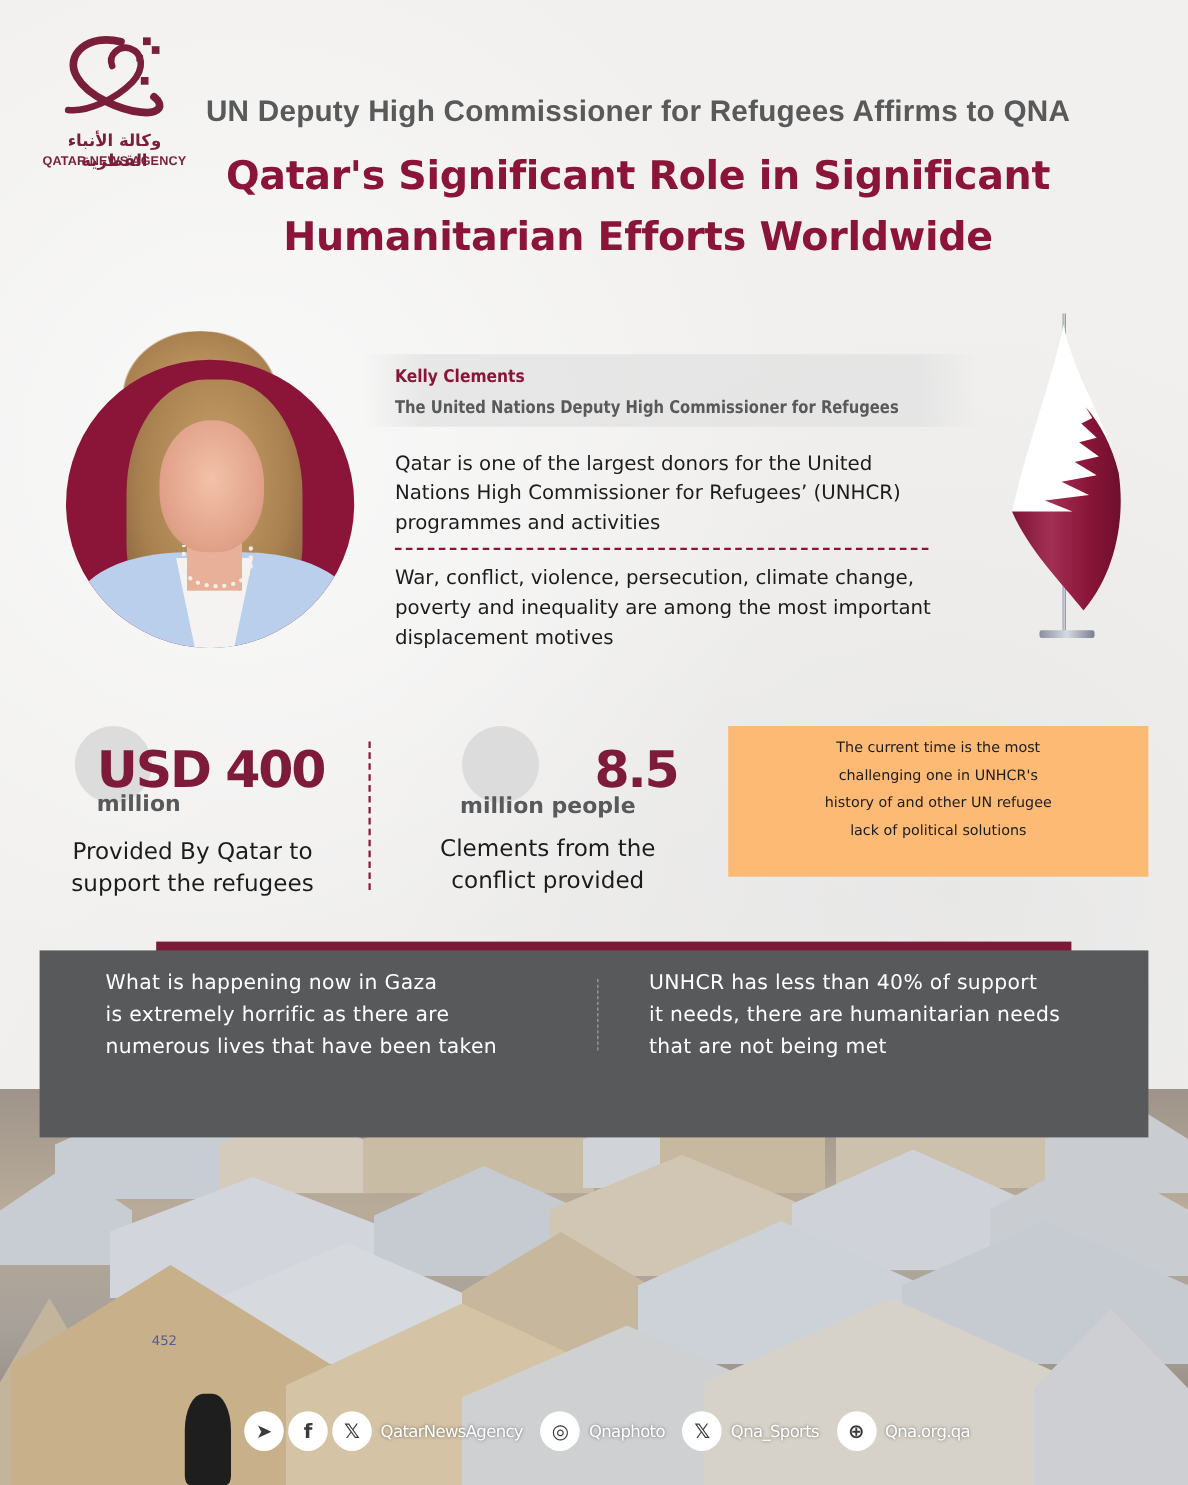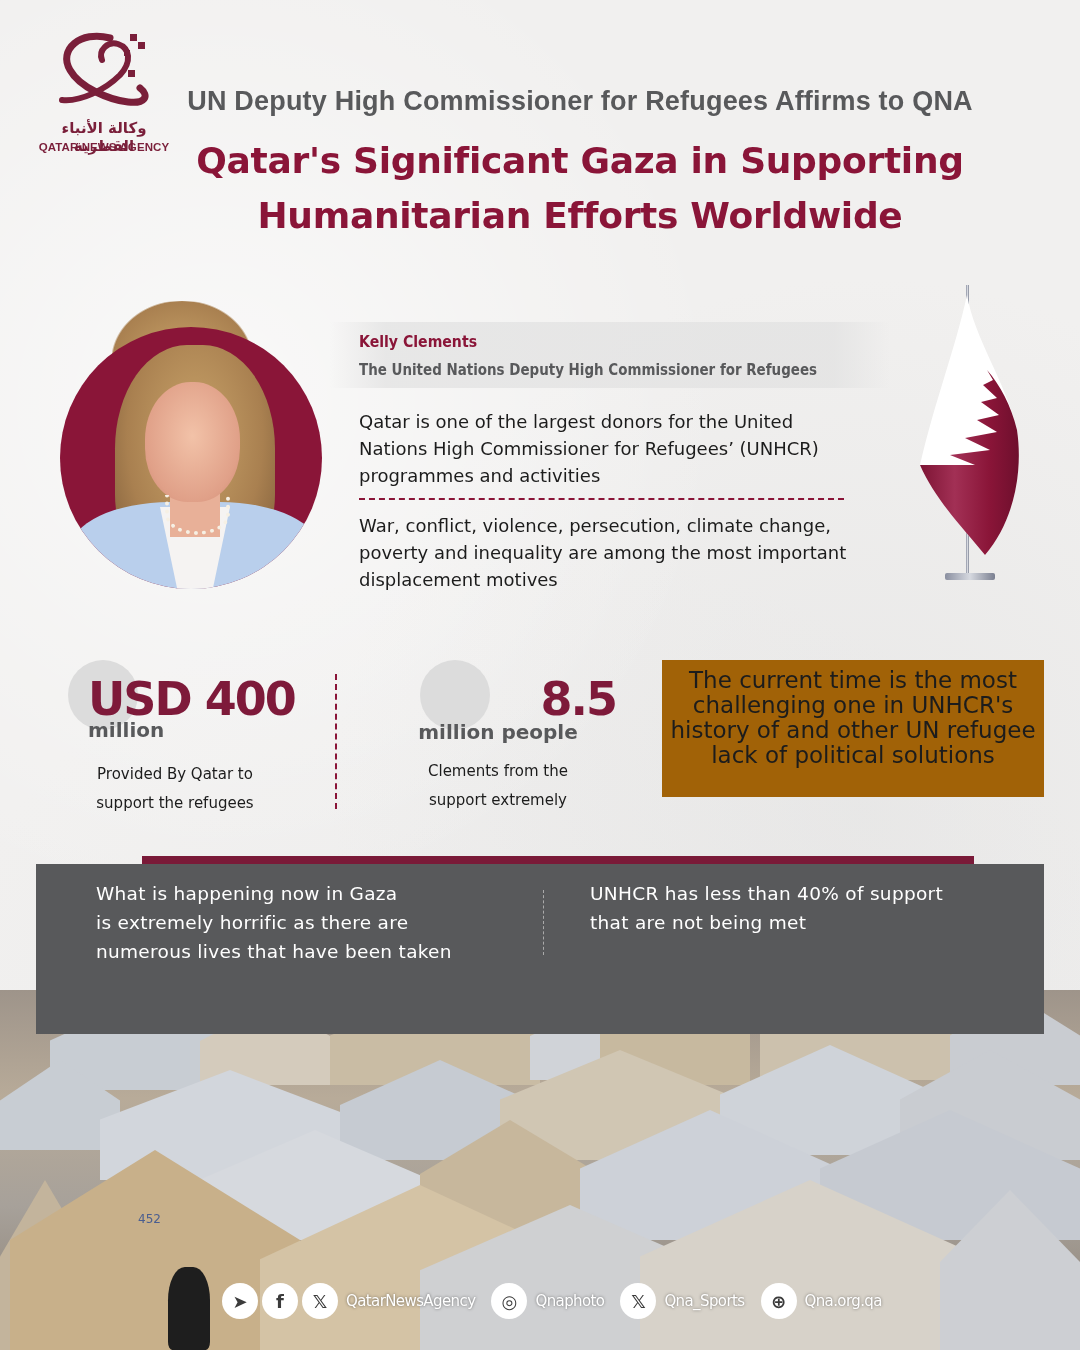--- a/index.html
+++ b/index.html
@@ -45,24 +45,24 @@
   .quote-2 { top: 512px; }
   .dash-div { left: 359px; top: 498px; width: 485px; height: 0; border-top: 2px dashed #8a1538; }
 
   
   .flag { left: 905px; top: 280px; width: 130px; height: 305px; }
 
   
   .stat-circle { width: 70px; height: 70px; border-radius: 50%; background: #dcdcdc; }
   .stat-big { font-family: "DejaVu Sans", sans-serif; font-weight: bold; font-size: 46px; color: #7e1a3a; letter-spacing: -2px; line-height: 1; }
   .stat-unit { font-family: "DejaVu Sans", sans-serif; font-weight: bold; font-size: 20px; color: #58595b; }
-  .stat-desc { font-family: "DejaVu Sans", sans-serif; font-size: 15px; line-height: 29px; text-align: center; color: #1c1c1c; }
+  .stat-desc { font-family: "DejaVu Sans", sans-serif; font-size: 21px; line-height: 29px; text-align: center; color: #1c1c1c; }
   .vdash { width: 0; border-left: 2px dashed #8a1538; }
 
-  .callout { left: 662px; top: 660px; width: 382px; height: 137px; background: #a16207; padding-top: 8px; text-align: center; font-family: "DejaVu Sans", sans-serif; font-size: 23px; line-height: 25px; color: #1c1c1c; }
+  .callout { left: 662px; top: 660px; width: 382px; height: 137px; background: #fdba74; padding-top: 8px; text-align: center; font-family: "DejaVu Sans", sans-serif; font-size: 13px; line-height: 25px; color: #1c1c1c; }
 
   
   .accent-bar { left: 142px; top: 856px; width: 832px; height: 9px; background: #7a1a38; }
   .dark-band { left: 36px; top: 864px; width: 1008px; height: 170px; background: #58595b; }
   .dark-text { font-family: "DejaVu Sans", sans-serif; font-size: 18.5px; line-height: 29px; color: #ffffff; text-align: left; top: 879px; letter-spacing: 0.3px; }
   .dark-vdash { left: 543px; top: 890px; height: 65px; border-left: 1.5px dashed #aaaaaa; }
 
   
   .camp { left: 0; top: 990px; width: 1080px; height: 360px; overflow: hidden; }
   .camp-bg { position: absolute; inset: 0; background: linear-gradient(to bottom, #9e948a 0%, #b8ab99 30%, #a7a19a 60%, #8a7e70 100%); }
@@ -85,21 +85,21 @@
     <rect x="88" y="12" width="7" height="7" fill="#7a1f3a"></rect>
     <rect x="74" y="20" width="6" height="6" fill="#7a1f3a"></rect>
     <rect x="78" y="40" width="7" height="7" fill="#7a1f3a"></rect>
   </svg>
   <div class="logo-ar">وكالة الأنباء القطرية</div>
   <div class="logo-en">QATAR NEWS AGENCY</div>
 </div>
 
 <div class="abs kicker">UN Deputy High Commissioner for Refugees Affirms to QNA</div>
 <div class="abs headline">
-  <div>Qatar's Significant Gaza in Supporting</div>
+  <div>Qatar's Significant Role in Significant</div>
   <div>Humanitarian Efforts Worldwide</div>
 </div>
 
 <div class="abs portrait-top"></div>
 <div class="abs portrait" title="Portrait of Kelly Clements">
   <div class="hair"></div>
   <div class="jacket"></div>
   <div class="shirt"></div>
   <div class="neck"></div>
   <div class="face"></div>
@@ -144,21 +144,21 @@
   <div>support the refugees</div>
 </div>
 
 <div class="abs vdash" style="left:335px; top:674px; height:135px;"></div>
 
 <div class="abs stat-circle" style="left:420px; top:660px;"></div>
 <div class="abs stat-big" style="left:380px; top:676px; width:236px; text-align:right;">8.5</div>
 <div class="abs stat-unit" style="left:380px; top:720px; width:236px; text-align:center;">million people</div>
 <div class="abs stat-desc" style="left:370px; top:757px; width:256px;">
   <div>Clements from the</div>
-  <div>support extremely</div>
+  <div>conflict provided</div>
 </div>
 
 <div class="abs callout">
   <div>The current time is the most</div>
   <div>challenging one in UNHCR's</div>
   <div>history of and other UN refugee</div>
   <div>lack of political solutions</div>
 </div>
 
 <div class="abs camp" title="Refugee camp with rows of tents">
@@ -242,20 +242,21 @@
 <div class="abs accent-bar"></div>
 <div class="abs dark-band"></div>
 <div class="abs dark-text" style="left:96px; width:410px;">
   <div>What is happening now in Gaza</div>
   <div>is extremely horrific as there are</div>
   <div>numerous lives that have been taken</div>
 </div>
 <div class="abs dark-vdash"></div>
 <div class="abs dark-text" style="left:590px; width:430px;">
   <div>UNHCR has less than 40% of support</div>
+  <div>it needs, there are humanitarian needs</div>
   <div>that are not being met</div>
 </div>
 
 <div class="abs social">
   <span class="sicon">➤</span>
   <span class="sicon">f</span>
   <span class="sicon">𝕏</span>
   <span class="slabel">QatarNewsAgency</span>
   <span class="sicon">◎</span>
   <span class="slabel">Qnaphoto</span>

